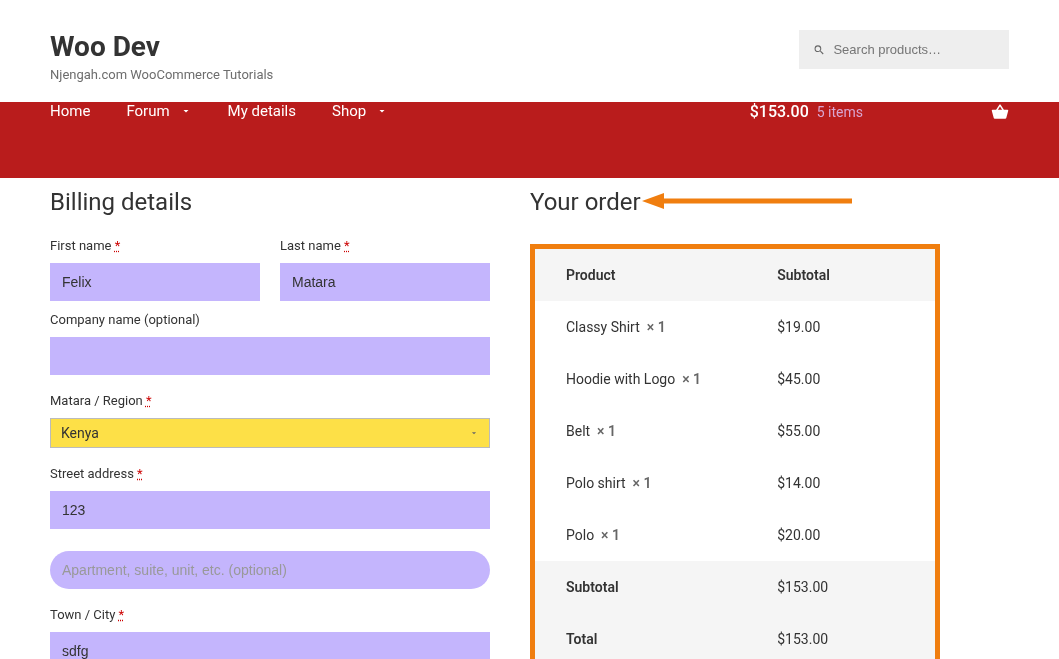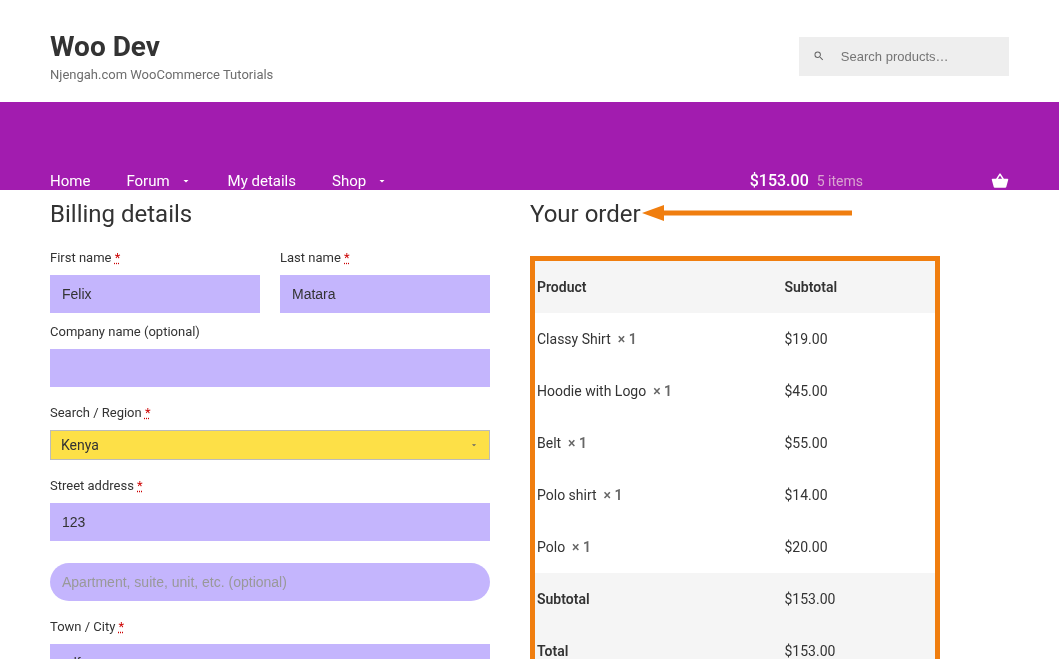--- a/index.html
+++ b/index.html
@@ -1,23 +1,23 @@
 <!DOCTYPE html>
 <html><head>
   <meta charset="utf-8">
   <style>
     * { box-sizing: border-box; margin: 0; padding: 0; }
     body { font-family: -apple-system, BlinkMacSystemFont, "Segoe UI", Roboto, Arial, sans-serif; background: #fff; color: #333; }
-    .header { padding: 30px 50px 20px; display: flex; justify-content: space-between; align-items: center; }
+    .header { padding: 30px 50px 20px; display: flex; justify-content: space-between; align-items: flex-start; }
     .site-title { font-size: 28px; font-weight: 700; color: #333; }
     .site-tagline { font-size: 13px; color: #6d6d6d; margin-top: 4px; }
-    .search-box { width: 210px; background: #eeeeee; padding: 12px 14px; display: flex; align-items: center; gap: 16px; }
+    .search-box { width: 210px; background: #eeeeee; padding: 12px 14px; display: flex; align-items: center; gap: 8px; }
     .search-box input { border: none; background: transparent; outline: none; font-size: 13px; color: #6d6d6d; width: 100%; }
     .search-icon { width: 14px; height: 14px; fill: #666; }
-    .nav { background: #a21caf; color: #fff; display: flex; align-items: flex-end; justify-content: space-between; padding: 0 50px; height: 88px; }
+    .nav { background: #b91c1c; color: #fff; display: flex; align-items: flex-start; justify-content: space-between; padding: 0 50px; height: 76px; }
     .nav-left { display: flex; gap: 36px; align-items: center; }
     .nav-item { cursor: pointer; font-size: 15px; display: flex; align-items: center; gap: 10px; }
     .chevron { width: 12px; height: 12px; fill: #fff; }
     .nav-right { display: flex; align-items: center; gap: 8px; }
     .cart-total { font-weight: 500; }
     .cart-items { color: #d9a5d0; margin-right: 120px; font-size: 14px; }
     .basket-icon { width: 18px; height: 18px; fill: #fff; }
     .content { display: flex; padding: 10px 50px 0 50px; gap: 40px; }
     .billing { width: 440px; }
     .section-title { font-size: 24px; font-weight: 400; color: #333; margin-bottom: 22px; }
@@ -27,21 +27,21 @@
     .label { font-size: 13px; color: #333; display: block; margin-bottom: 10px; }
     .required { color: #c00; text-decoration: underline dotted; }
     .input { width: 100%; background: #c4b5fd; border: none; padding: 11px 12px; font-size: 14px; color: #333; }
     .input::placeholder { color: #999; }
     .select { width: 100%; background: #fde047; border: 1px solid #bbb; padding: 6px 10px; font-size: 14px; display: flex; justify-content: space-between; align-items: center; cursor: pointer; }
     .dropdown-caret { width: 10px; height: 10px; fill: #666; }
     .order { flex: 1; position: relative; }
     .annotate-arrow { position: absolute; top: 4px; left: 112px; width: 210px; height: 18px; }
     .order-box { border: 5px solid #f07e0f; margin-top: 28px; width: 410px; }
     .order-table { width: 100%; }
-    .order-row { display: flex; padding: 18px 2px; }
+    .order-row { display: flex; padding: 18px 31px; }
     .order-header { background: #f5f5f5; font-weight: 600; }
     .order-footer { background: #f5f5f5; font-weight: 600; }
     .prod-col { flex: 1; font-size: 14px; }
     .sub-col { flex: 0.6; font-size: 14px; }
     .qty { font-weight: 600; color: #666; }
   </style>
 </head>
 <body>
 
 <div class="header">
@@ -98,21 +98,21 @@
       <div class="field-half">
         <label class="label"><span>Last name</span> <span class="required">*</span></label>
         <input class="input" type="text" value="Matara" style="">
       </div>
     </div>
     <div class="field">
       <label class="label">Company name (optional)</label>
       <input class="input" type="text" value="" style="">
     </div>
     <div class="field">
-      <label class="label"><span>Search / Region</span> <span class="required">*</span></label>
+      <label class="label"><span>Matara / Region</span> <span class="required">*</span></label>
       <div class="select">
         <span>Kenya</span>
         <svg class="dropdown-caret" viewBox="0 0 24 24">
             <path d="M7 10l5 5 5-5z"></path>
           </svg>
       </div>
     </div>
     <div class="field">
       <label class="label"><span>Street address</span> <span class="required">*</span></label>
       <input class="input" type="text" value="123" style="">

